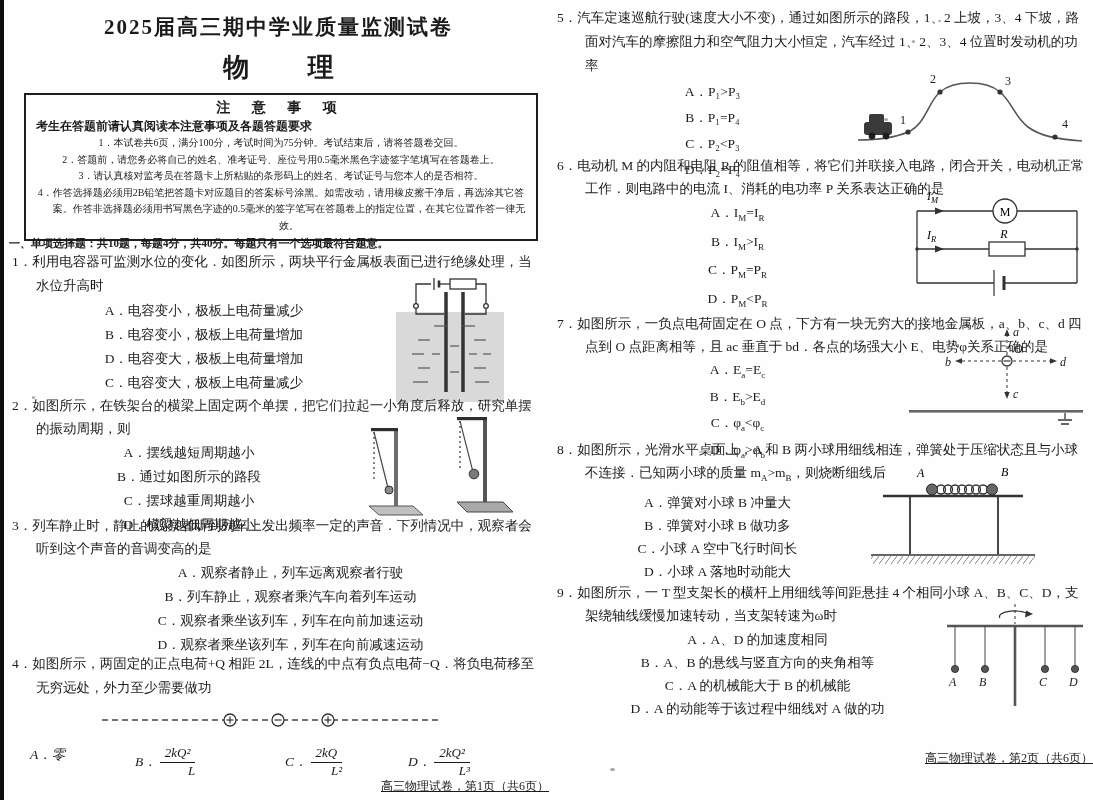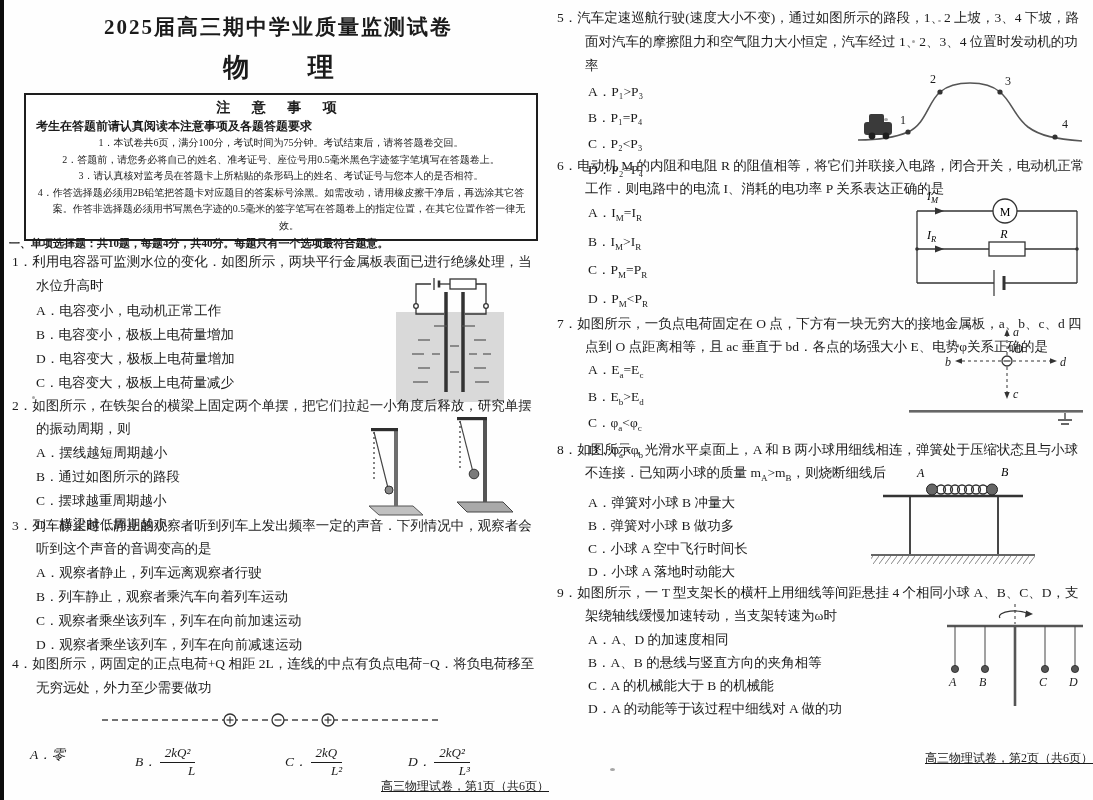--- a/index.html
+++ b/index.html
@@ -12,21 +12,21 @@
   #page2{left:553px;width:540px;}
   .title{position:absolute;top:13px;left:0;width:100%;text-align:center;font-size:21px;font-weight:bold;letter-spacing:2px;}
   .subject{position:absolute;top:50px;left:0;width:100%;text-align:center;font-size:26px;font-weight:bold;letter-spacing:26px;text-indent:26px;}
   .notice{position:absolute;top:93px;left:16px;width:514px;border:2px solid #1e1e1e;padding:3px 10px 5px;background:#fff;}
   .notice-h{text-align:center;font-size:14px;font-weight:bold;letter-spacing:9px;line-height:20px;}
   .notice-intro{font-size:12px;font-weight:bold;line-height:17px;}
   .notice-item{font-size:10px;line-height:16.5px;padding-left:16px;text-indent:-16px;text-align:center;}
   .section{position:absolute;top:236px;left:1px;font-size:11px;font-weight:bold;}
   .q{position:absolute;left:4px;width:calc(100% - 8px);font-size:13.5px;}
   .stem{padding-left:24px;text-indent:-24px;line-height:24px;}
-  .opts{margin-top:1px;padding-left:24px;}
+  .opts{margin-top:1px;padding-left:24px;text-align:center;}
   #page2 .q{left:4px;}
   #page2 .stem{padding-left:28px;text-indent:-28px;line-height:23px;}
   #page2 .opts{padding-left:31px;}
   .opt{line-height:23px;}
   #page1 .opt{line-height:24px;}
   .o26 .opt{line-height:26px;}
   .o22 .opt{line-height:22px;}
   .s23{line-height:23px !important;}
   .diag{position:absolute;}
   .footer{position:absolute;left:0;width:100%;text-align:right;font-size:12px;text-decoration:underline;}
@@ -57,21 +57,21 @@
     <div class="notice-item">2．答题前，请您务必将自己的姓名、准考证号、座位号用0.5毫米黑色字迹签字笔填写在答题卷上。</div>
     <div class="notice-item">3．请认真核对监考员在答题卡上所粘贴的条形码上的姓名、考试证号与您本人的是否相符。</div>
     <div class="notice-item">4．作答选择题必须用2B铅笔把答题卡对应题目的答案标号涂黑。如需改动，请用橡皮擦干净后，再选涂其它答案。作答非选择题必须用书写黑色字迹的0.5毫米的签字笔写在答题卷上的指定位置，在其它位置作答一律无效。</div>
   </div>
 
   <div class="section">一、单项选择题：共10题，每题4分，共40分。每题只有一个选项最符合题意。</div>
 
   <div class="q" style="top:250px">
     <div class="stem">1．利用电容器可监测水位的变化．如图所示，两块平行金属板表面已进行绝缘处理，当水位升高时</div>
     <div class="opts o26" style="width:360px">
-      <div class="opt">A．电容变小，电动机正常工作</div>
+      <div class="opt">A．电容变小，极板上电荷量减少</div>
       <div class="opt">B．电容变小，极板上电荷量增加</div>
       <div class="opt">D．电容变大，极板上电荷量增加</div>
       <div class="opt">C．电容变大，极板上电荷量减少</div>
     </div>
   </div>
   <div class="diag" style="left:380px;top:278px">
     <svg width="127" height="128" viewBox="0 0 127 128">
       <g>
         <rect x="8" y="34" width="108" height="90" fill="#d9d9d9"></rect>
       </g>

